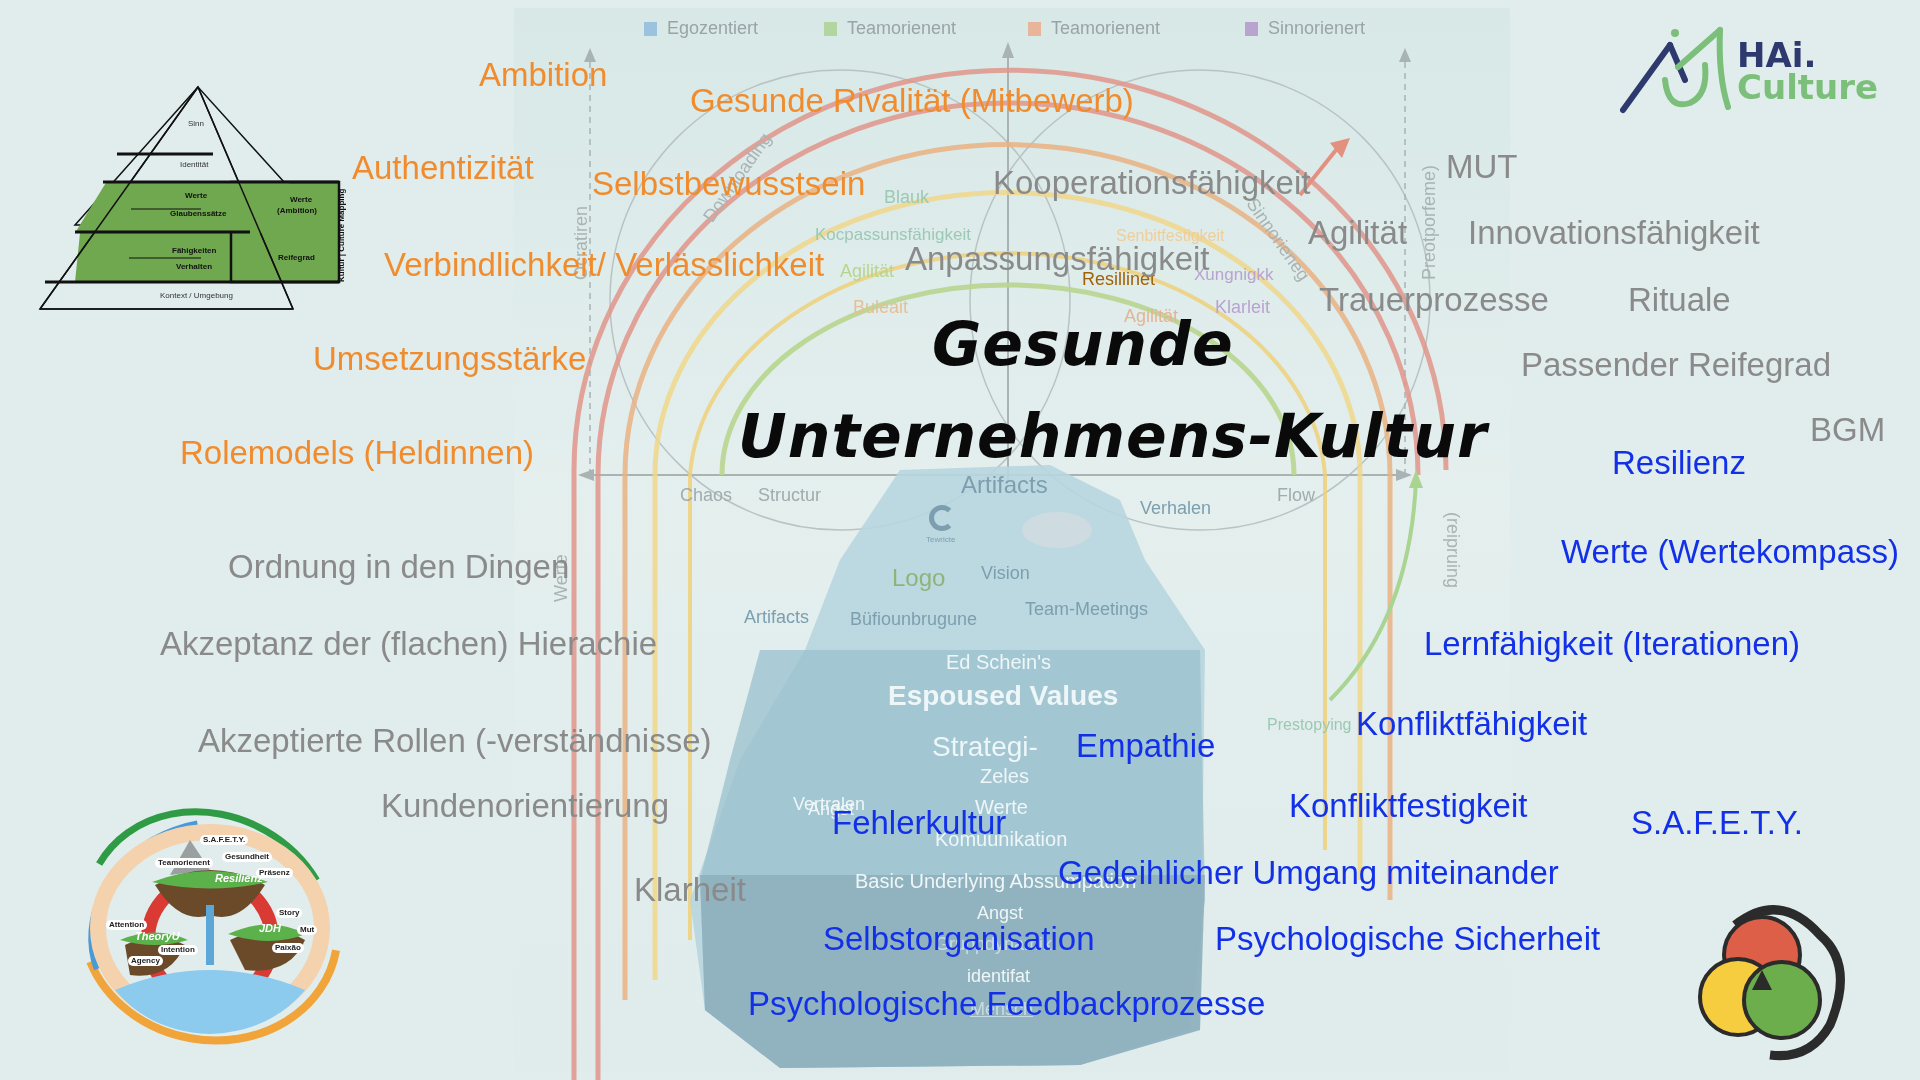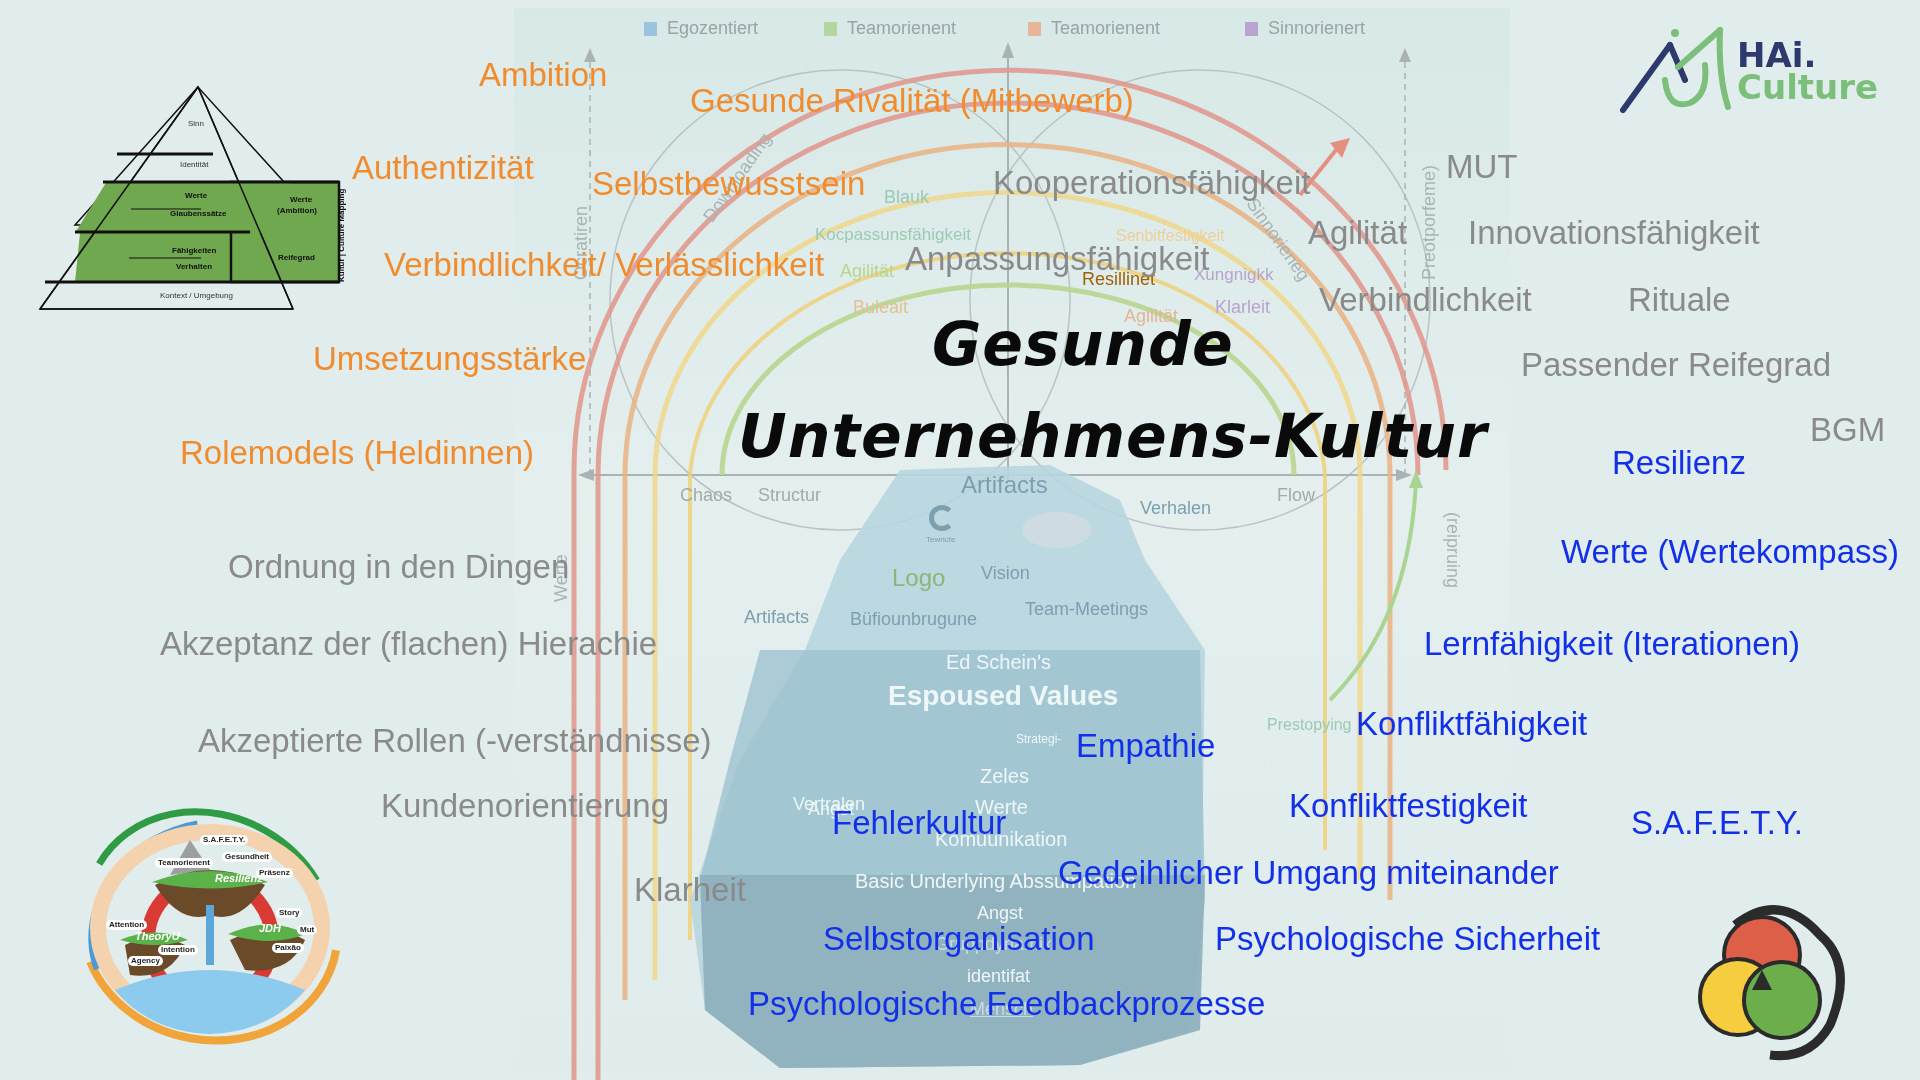--- a/index.html
+++ b/index.html
@@ -102,21 +102,21 @@
 <div class="faint" style="left:981px; top:564px; color:#7c9fb0;">Vision</div>
 <div class="faint" style="left:744px; top:608px; color:#7c9fb0;">Artifacts</div>
 <div class="faint" style="left:850px; top:610px; color:#7c9fb0;">Büfiounbrugune</div>
 <div class="faint" style="left:1025px; top:600px; color:#7c9fb0;">Team-Meetings</div>
 <div class="faint" style="left:926px; top:536px; font-size:8px; color:#7c9fb0;">Tewricte</div>
 <div style="position:absolute; left:929px; top:505px; width:26px; height:26px; border:5px solid #7c9fb0; border-radius:50%; border-right-color:transparent; box-sizing:border-box;"></div>
 <div style="position:absolute; left:1022px; top:512px; width:70px; height:36px; border-radius:50%; background:#d6dde0; opacity:0.7;"></div>
 
 <div class="ice-text" style="left:946px; top:652px; font-size:20px;">Ed Schein's</div>
 <div class="ice-text" style="left:888px; top:682px; font-size:28px; font-weight:bold;">Espoused Values</div>
-<div class="ice-text" style="left:1016px; top:733px; font-size:12px;">Strategi-</div>
+<div class="ice-text" style="left:932px; top:733px; font-size:28px;">Strategi-</div>
 <div class="ice-text" style="left:980px; top:766px; font-size:20px;">Zeles</div>
 <div class="ice-text" style="left:793px; top:771px; font-size:18px;margin-top:24px;">Vertralen</div>
 <div class="ice-text" style="left:808px; top:800px; font-size:18px;">Angst</div>
 <div class="ice-text" style="left:975px; top:797px; font-size:20px;">Werte</div>
 <div class="ice-text" style="left:935px; top:829px; font-size:20px;">Komuunikation</div>
 <div class="ice-text" style="left:855px; top:871px; font-size:20px;">Basic Underlying Abssumpation</div>
 <div class="ice-text" style="left:977px; top:904px; font-size:18px;">Angst</div>
 <div class="ice-text" style="left:935px; top:935px; font-size:18px; opacity:0.6;">Gruppdynamik</div>
 <div class="ice-text" style="left:967px; top:967px; font-size:18px;">identifat</div>
 <div class="ice-text" style="left:970px; top:1000px; font-size:18px; opacity:0.6;text-decoration:underline;">Mensch</div>
@@ -212,21 +212,21 @@
 <div class="w orange" style="left:592px; top:167px;">Selbstbewusstsein</div>
 <div class="w orange" style="left:384px; top:248px;">Verbindlichkeit/ Verlässlichkeit</div>
 <div class="w orange" style="left:313px; top:342px;">Umsetzungsstärke</div>
 <div class="w orange" style="left:180px; top:436px;">Rolemodels (Heldinnen)</div>
 
 <div class="w grey" style="left:993px; top:166px;">Kooperationsfähigkeit</div>
 <div class="w grey" style="left:1446px; top:150px;">MUT</div>
 <div class="w grey" style="left:1308px; top:216px;">Agilität</div>
 <div class="w grey" style="left:1468px; top:216px;">Innovationsfähigkeit</div>
 <div class="w grey" style="left:905px; top:242px;">Anpassungsfähigkeit</div>
-<div class="w grey" style="left:1319px; top:283px;">Verbindlichkeit</div>
+<div class="w grey" style="left:1319px; top:283px;">Trauerprozesse</div>
 <div class="w grey" style="left:1628px; top:283px;">Rituale</div>
 <div class="w grey" style="left:1521px; top:348px;">Passender Reifegrad</div>
 <div class="w grey" style="left:1810px; top:413px;">BGM</div>
 <div class="w grey" style="left:228px; top:550px;">Ordnung in den Dingen</div>
 <div class="w grey" style="left:160px; top:627px;">Akzeptanz der (flachen) Hierachie</div>
 <div class="w grey" style="left:198px; top:724px;">Akzeptierte Rollen (-verständnisse)</div>
 <div class="w grey" style="left:381px; top:789px;">Kundenorientierung</div>
 <div class="w grey" style="left:634px; top:873px;">Klarheit</div>
 
 <div class="w blue" style="left:1612px; top:446px;">Resilienz</div>

